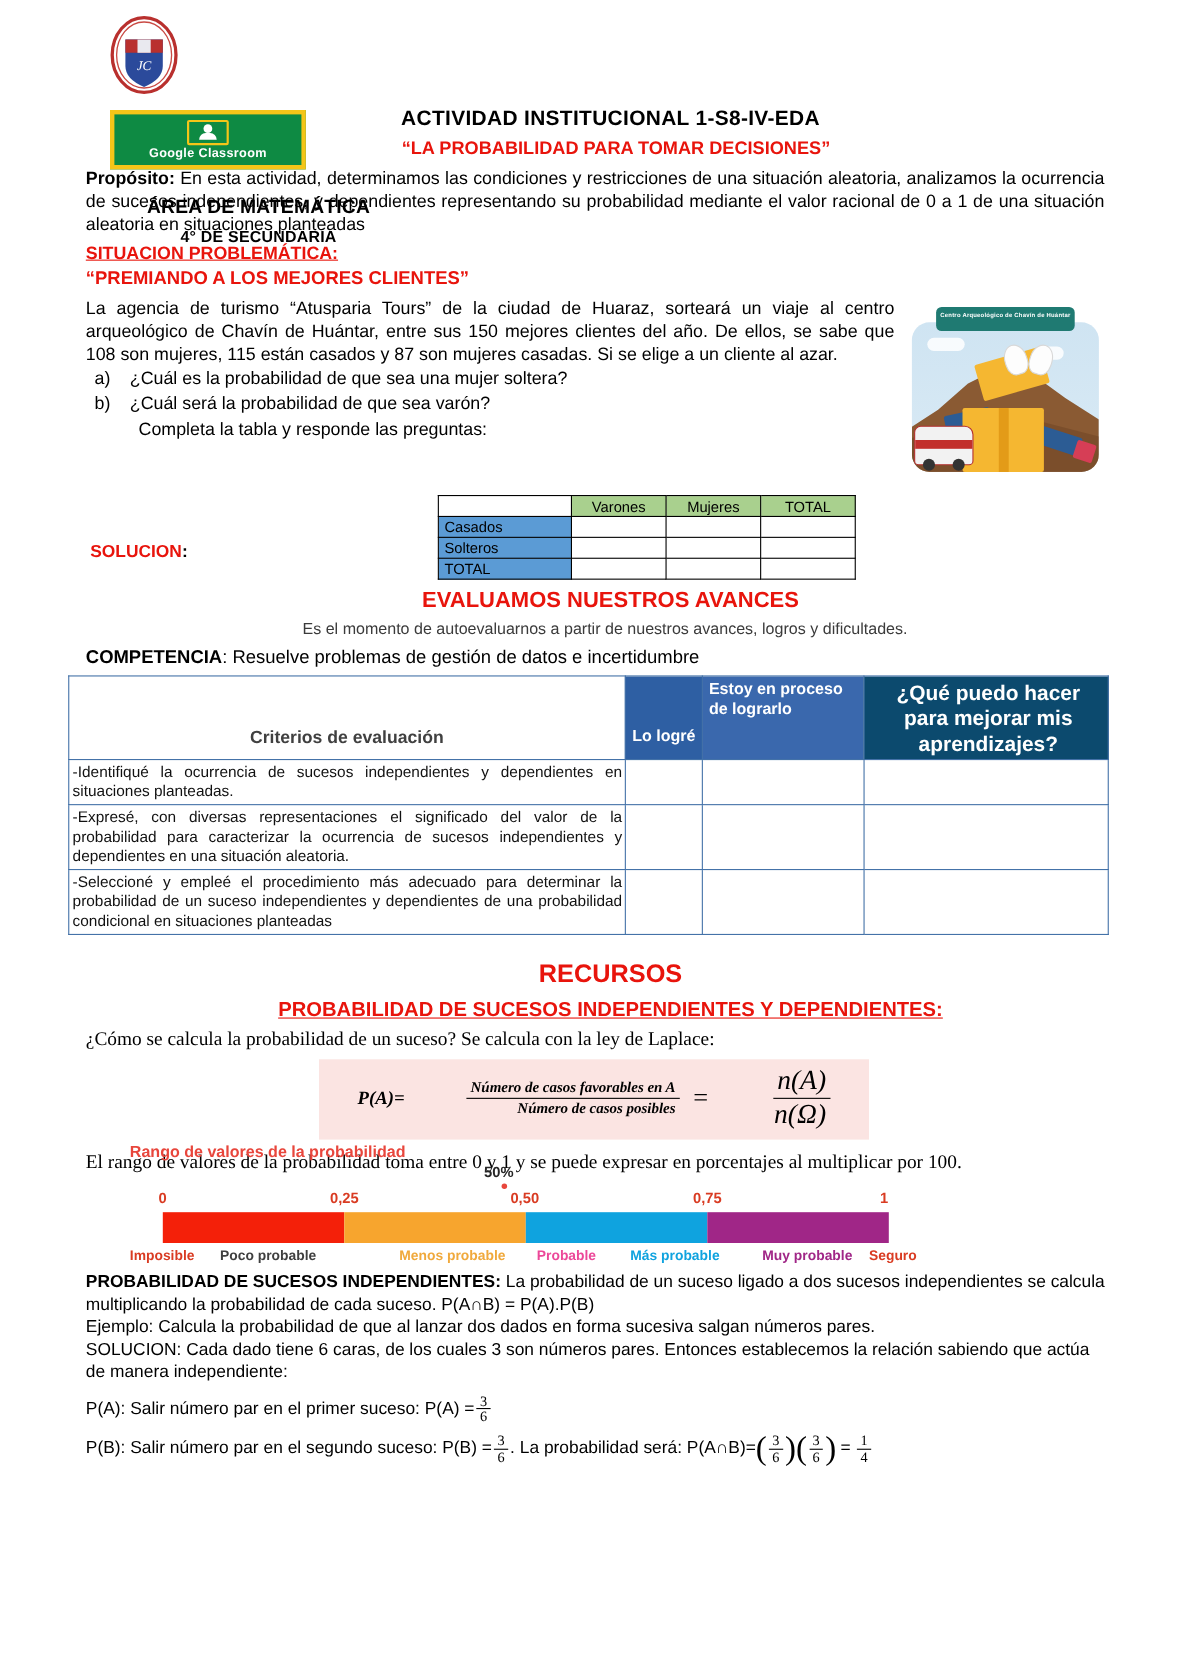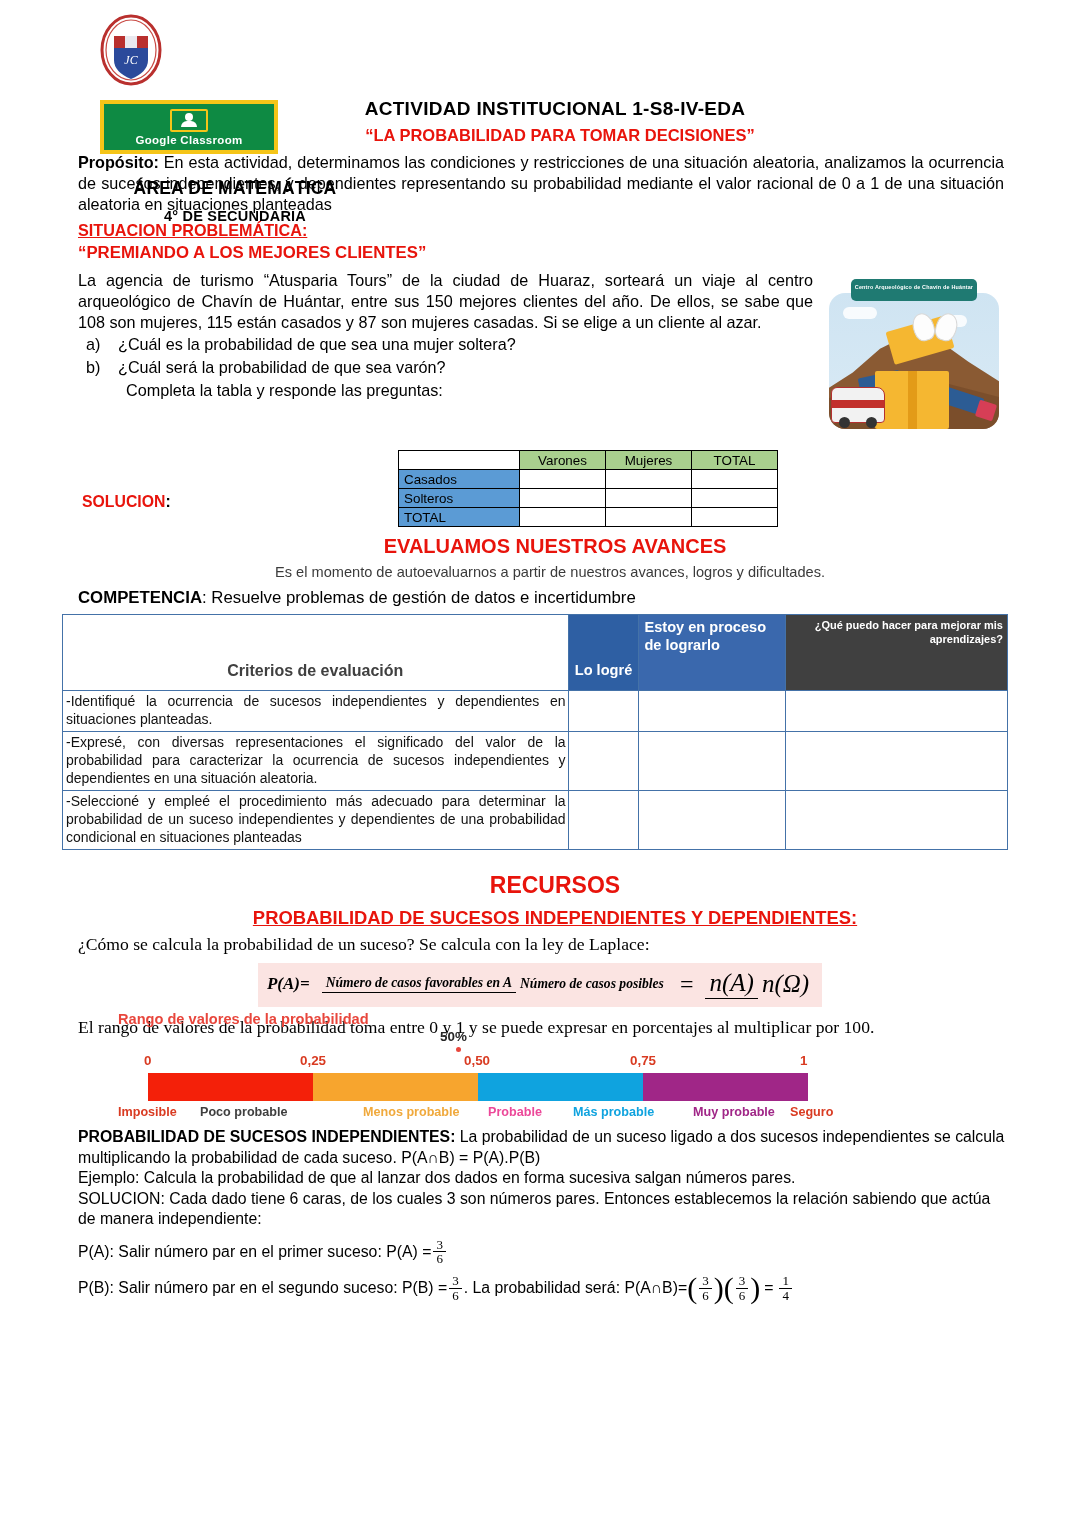--- a/index.html
+++ b/index.html
@@ -185,47 +185,47 @@
     border:1px solid #4472A8;vertical-align:top;box-sizing:border-box;
   }
   table.eval th.crit{
     background:#fff;color:#404040;font-size:16px;font-weight:bold;
     vertical-align:bottom;text-align:center;padding-bottom:10px;height:76px;
   }
   table.eval th.h1{background:#2E5FA3;color:#fff;font-size:14.6px;font-weight:bold;
     vertical-align:bottom;text-align:center;padding:0 3px 12px 3px;}
   table.eval th.h2{background:#3A68AD;color:#fff;font-size:14.6px;font-weight:bold;
     vertical-align:top;text-align:left;padding:4px 4px 0 5px;line-height:1.22;}
-  table.eval th.h3{background:#404040;color:#fff;font-size:11px;font-weight:bold;
-    vertical-align:top;text-align:right;padding:4px 4px 0 8px;line-height:1.22;}
+  table.eval th.h3{background:#0c4a6e;color:#fff;font-size:19px;font-weight:bold;
+    vertical-align:top;text-align:center;padding:4px 4px 0 8px;line-height:1.22;}
   table.eval td.crit-cell{
     background:#fff;font-size:14px;text-align:justify;line-height:1.26;
     padding:2px 2px 3px 3px;color:#111;
   }
   table.eval td.ans{background:#fff;}
 
   
   .recursos{
     text-align:center;color:#E8140C;font-weight:bold;font-size:23px;margin-top:22px;
     padding-left:30px;
   }
   .prob-head{
     text-align:center;color:#E8140C;font-weight:bold;font-size:18.4px;margin-top:8px;
     padding-left:30px;
   }
   .prob-head span{text-decoration:underline;}
   .serif-line{
     font-family:"Liberation Serif", serif;font-size:17.6px;margin-top:5px;padding-left:78px;
   }
   .formula-box{
-    background:#FBE4E2;margin:8px auto 0 auto;width:564px;padding:6px 14px 8px 14px;
+    background:#FBE4E2;margin:8px auto 0 auto;width:500px;padding:6px 14px 8px 14px;
     box-sizing:border-box;display:flex;align-items:center;justify-content:center;gap:12px;
   }
   .fm-pa{font-family:"Liberation Serif", serif;font-size:17px;font-style:italic;font-weight:bold;}
-  .frac{display:inline-flex;flex-direction:row;align-items:flex-start;}
+  .frac{display:inline-flex;flex-direction:column;align-items:flex-end;margin-left:44px;}
   .frac .num{border-bottom:1.4px solid #000;padding:0 4px 1px 4px;}
   .frac .den{padding:1px 4px 0 4px;}
   .fm-words{font-family:"Liberation Serif", serif;font-size:13.6px;font-style:italic;font-weight:bold;white-space:nowrap;}
   .fm-eq{font-family:"Liberation Serif", serif;font-size:24px;}
   .fm-big{font-family:"Liberation Serif", serif;font-size:25px;font-style:italic;}
   .fm-big .den{font-style:normal;font-style:italic;}
 
   .rango-para{
     font-family:"Liberation Serif", serif;font-size:17.6px;margin-top:10px;
     padding:0 76px 0 78px;text-align:justify;line-height:1.24;

